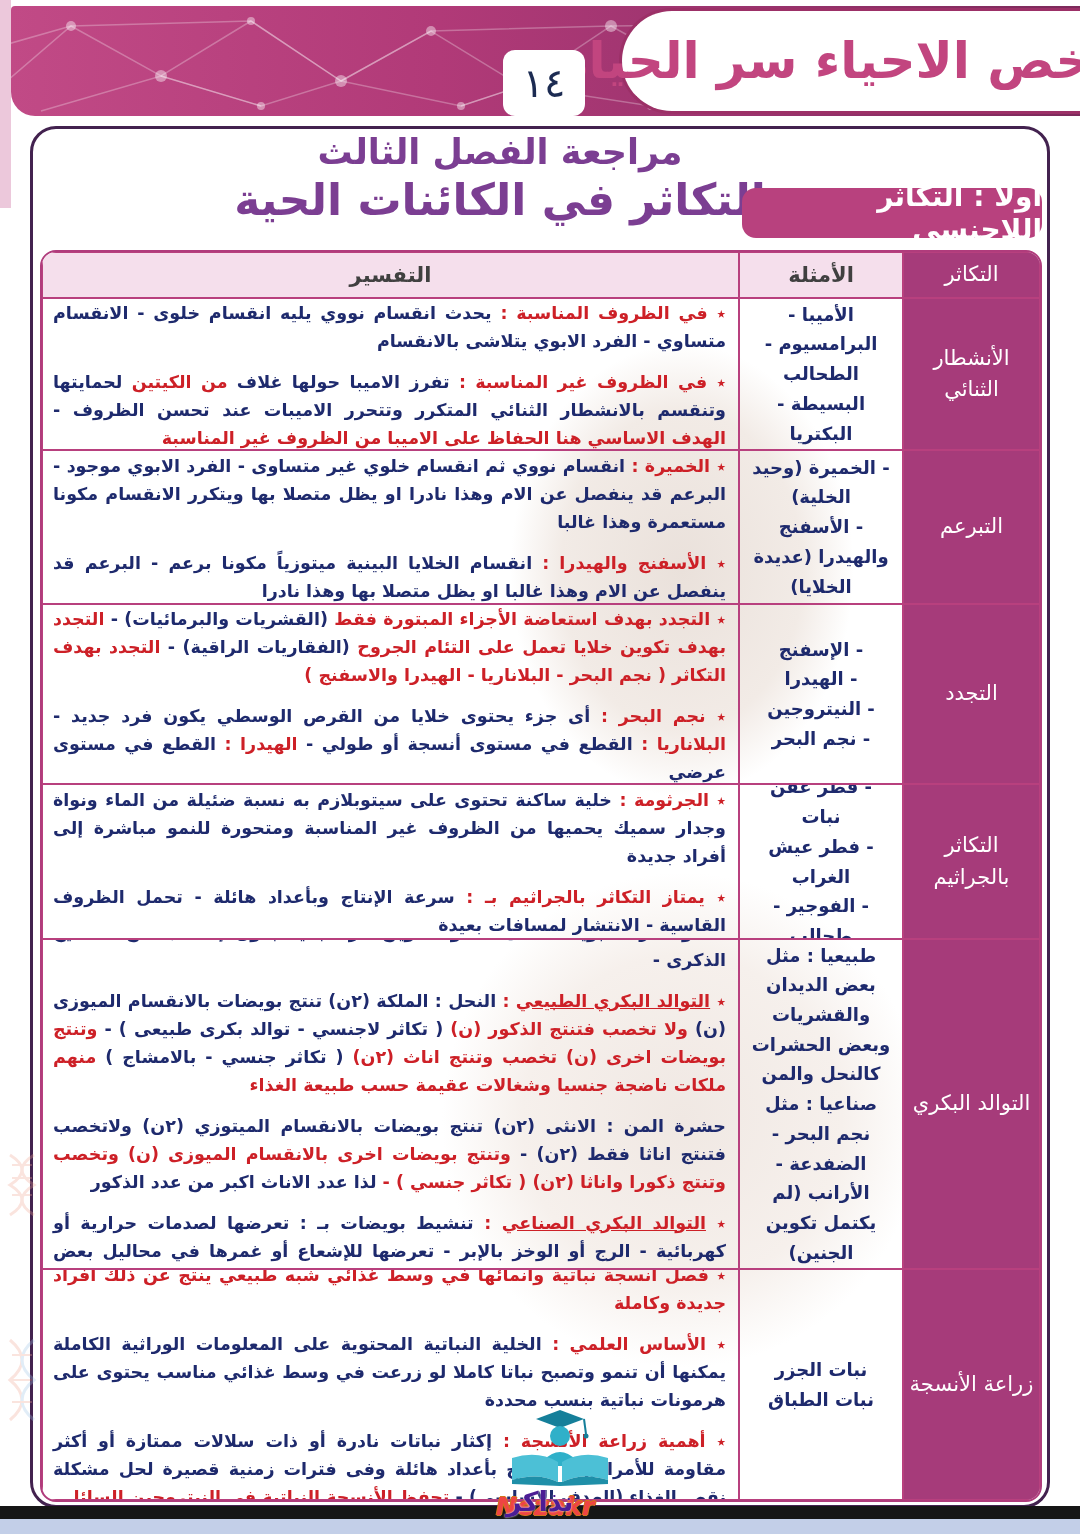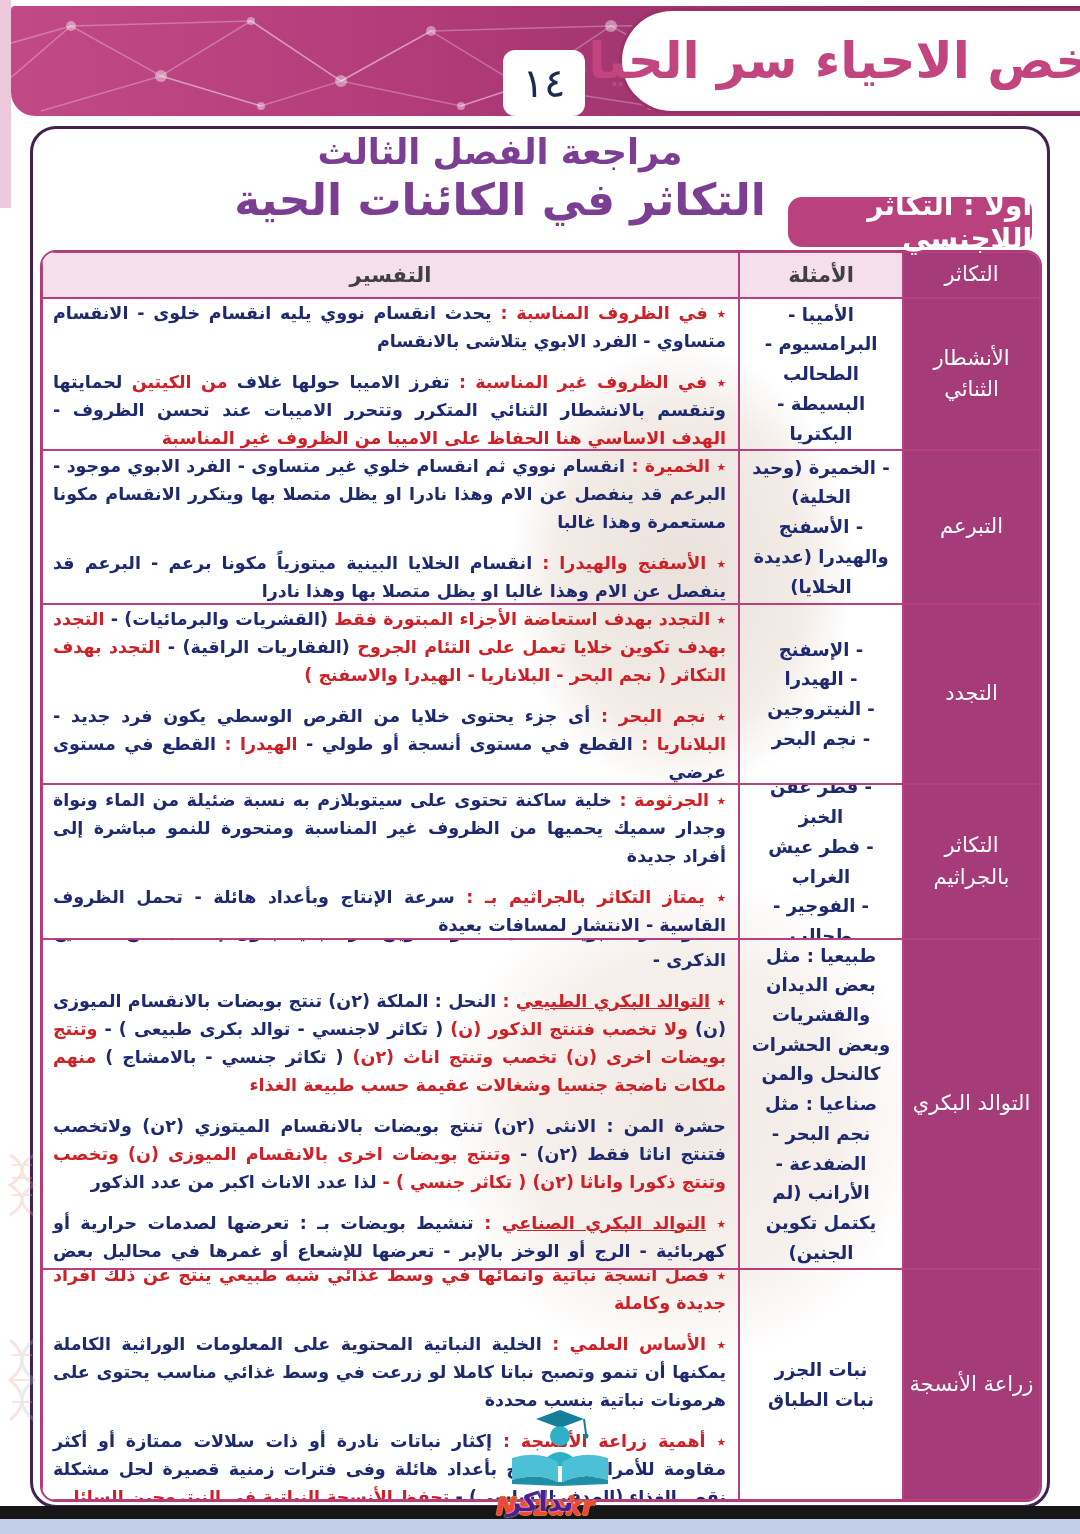--- a/index.html
+++ b/index.html
@@ -29,23 +29,23 @@
   
   .content-frame{
     position:absolute;left:30px;top:126px;width:1014px;height:1376px;
     border:3px solid #43224f;border-radius:26px;background:transparent;
   }
   
   .review-titles{position:absolute;left:130px;top:132px;width:740px;text-align:center;direction:rtl;z-index:2;}
   .review-titles .l1{color:#7b3e92;font-size:35px;font-weight:bold;}
   .review-titles .l2{color:#7b3e92;font-size:44px;font-weight:bold;margin-top:2px;}
   .section-badge{
-    position:absolute;right:48px;top:188px;width:244px;height:50px;background:#b8417e;
+    position:absolute;right:38px;top:188px;width:300px;height:50px;background:#b8417e;
     border-radius:14px;display:flex;align-items:center;justify-content:center;
-    color:#ffffff;font-size:28px;font-weight:bold;direction:rtl;z-index:2;margin-top:9px;
+    color:#ffffff;font-size:28px;font-weight:bold;direction:rtl;z-index:2;
   }
   
   .table-wrap{position:absolute;left:40px;top:250px;width:1002px;z-index:1;}
   .face-bg{position:absolute;border-radius:50%;pointer-events:none;z-index:0;}
   .face1{top:30px;right:140px;width:440px;height:580px;
     background:radial-gradient(closest-side,#eae1db 0%,#f2ebe6 55%,rgba(255,255,255,0) 78%);}
   .face2{top:540px;right:40px;width:640px;height:660px;
     background:radial-gradient(closest-side,#f0e8e3 0%,#f6f0ec 50%,rgba(255,255,255,0) 75%);}
   .rep-grid{
     position:relative;z-index:1;direction:rtl;display:grid;
@@ -161,21 +161,21 @@
         <div>- الهيدرا</div>
         <div>- النيتروجين</div>
         <div>- نجم البحر</div>
       </div>
       <div class="cell explanation-cell">
         <p class="exp-p"><span class="seg-red">٭ </span><span class="seg-red">التجدد بهدف استعاضة الأجزاء المبتورة فقط </span><span class="seg-navy">(القشريات والبرمائيات) - </span><span class="seg-red">التجدد بهدف تكوين خلايا تعمل على التئام الجروح </span><span class="seg-navy">(الفقاريات الراقية) - </span><span class="seg-red">التجدد بهدف التكاثر ( نجم البحر - البلاناريا - الهيدرا والاسفنج )</span></p>
         <p class="exp-p"><span class="seg-red">٭ </span><span class="seg-red">نجم البحر : </span><span class="seg-navy">أى جزء يحتوى خلايا من القرص الوسطي يكون فرد جديد - </span><span class="seg-red">البلاناريا : </span><span class="seg-navy">القطع في مستوى أنسجة أو طولي - </span><span class="seg-red">الهيدرا : </span><span class="seg-navy">القطع في مستوى عرضي</span></p>
       </div>
       <div class="cell label-cell">التكاثر بالجراثيم</div>
       <div class="cell examples-cell">
-        <div>- فطر عفن الخبز</div>
+        <div>- فطر عفن نبات</div>
         <div>- فطر عيش الغراب</div>
         <div>- الفوجير -</div>
         <div>طحالب</div>
       </div>
       <div class="cell explanation-cell">
         <p class="exp-p"><span class="seg-red">٭ </span><span class="seg-red">الجرثومة : </span><span class="seg-navy">خلية ساكنة تحتوى على سيتوبلازم به نسبة ضئيلة من الماء ونواة وجدار سميك يحميها من الظروف غير المناسبة ومتحورة للنمو مباشرة إلى أفراد جديدة</span></p>
         <p class="exp-p"><span class="seg-red">٭ </span><span class="seg-red">يمتاز التكاثر بالجراثيم بـ : </span><span class="seg-navy">سرعة الإنتاج وبأعداد هائلة - تحمل الظروف القاسية - الانتشار لمسافات بعيدة</span></p>
       </div>
       <div class="cell label-cell">التوالد البكري</div>
       <div class="cell examples-cell">

